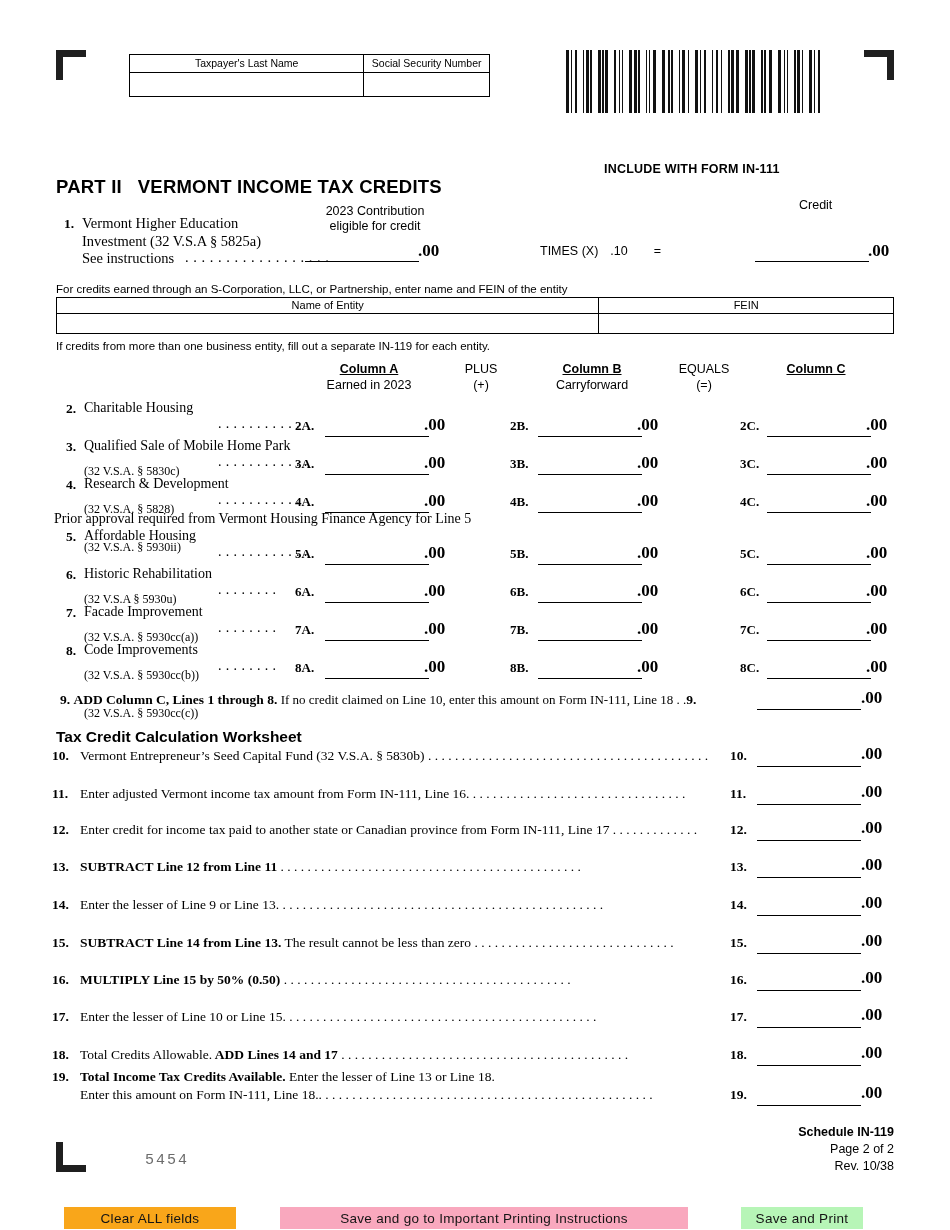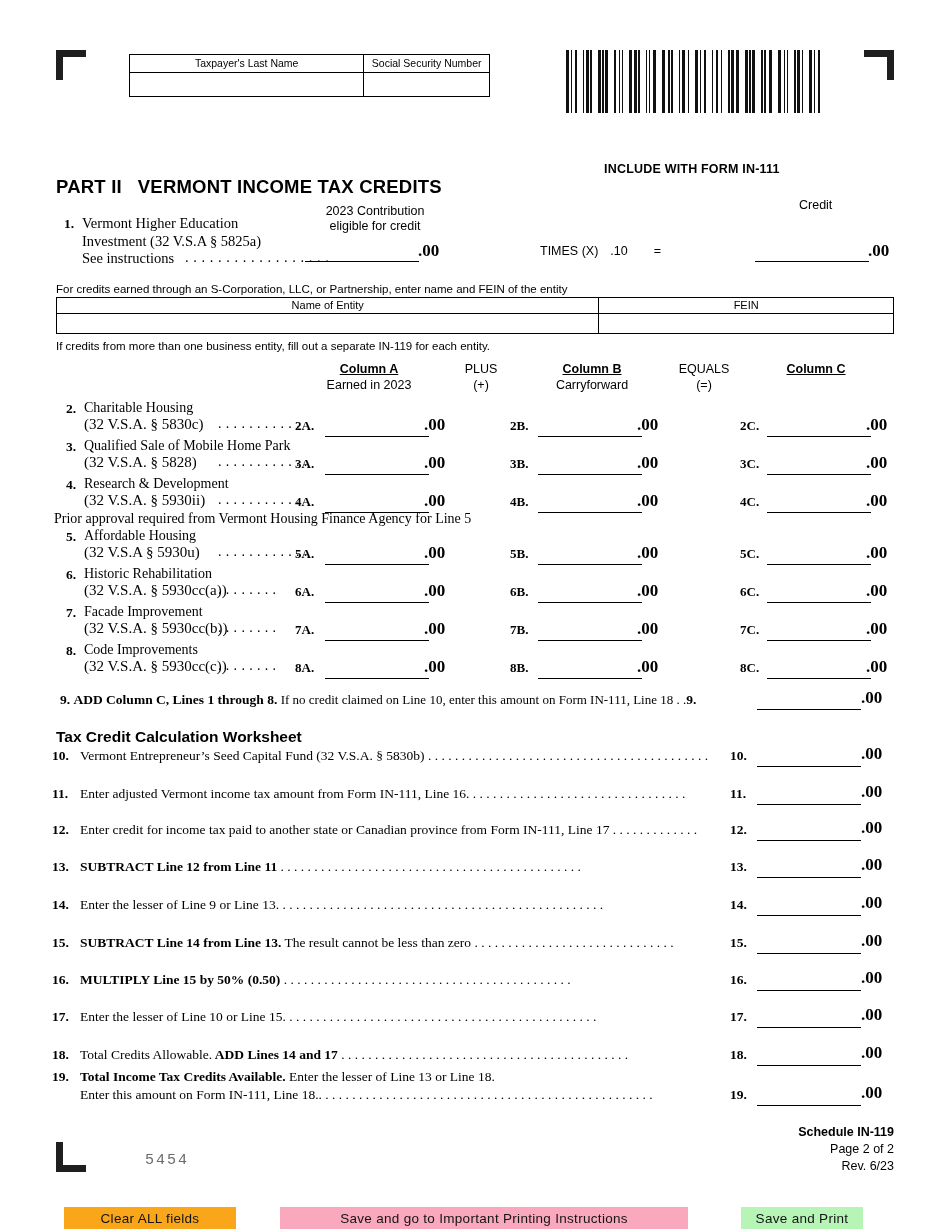--- a/index.html
+++ b/index.html
@@ -92,21 +92,21 @@
   .colhdr {
     position:absolute; font-family:"Liberation Sans", sans-serif;
     font-size:12.5px; text-align:center; line-height:15.5px;
   }
   .colhdr b { font-weight:bold; text-decoration:underline; }
 
   
   .row { position:absolute; left:0; width:950px; }
   .r-num   { position:absolute; font-size:13.5px; font-weight:bold; }
   .r-title { position:absolute; font-size:14px; }
-  .r-sub   { position:absolute; font-size:15px; }
+  .r-sub   { position:absolute; font-size:12px;margin-top:48px; }
   .r-dots  { position:absolute; font-size:14px; letter-spacing:.4px; }
   .r-tagA  { position:absolute; font-size:13px; font-weight:bold; }
   .r-line  { position:absolute; width:104px; border-bottom:1.6px solid #000; }
   .r-dec   { position:absolute; font-size:17px; font-weight:bold; }
 
   
   .prior { position:absolute; left:54px; top:511px; font-size:14px; }
 
   
   .l9 { position:absolute; left:60px; top:692px; font-size:13.5px; }
@@ -535,19 +535,19 @@
       <div class="w-txt" style="top:1087px">Enter this amount on Form IN-111, Line 18.. . . . . . . . . . . . . . . . . . . . . . . . . . . . . . . . . . . . . . . . . . . . . . . . . .</div>
       <div class="w-tag" style="top:1087px">19.</div>
       <div class="w-line" style="top:1105px"></div>
       <div class="w-dec" style="top:1083px">.00</div>
     </div>
   </div>
 
 <div class="sched">
   <div class="b">Schedule IN-119</div>
   <div>Page 2 of 2</div>
-  <div>Rev. 6/23</div>
+  <div>Rev. 10/38</div>
 </div>
 <div class="formnum">5454</div>
 
 <div class="btn" id="btn-clear" style="background: rgb(249, 166, 26);">Clear ALL fields</div>
 <div class="btn" id="btn-save" style="background: rgb(249, 168, 190);">Save and go to Important Printing Instructions</div>
 <div class="btn" id="btn-print" style="background: rgb(183, 245, 183);">Save and Print</div>
 
 </body></html>

